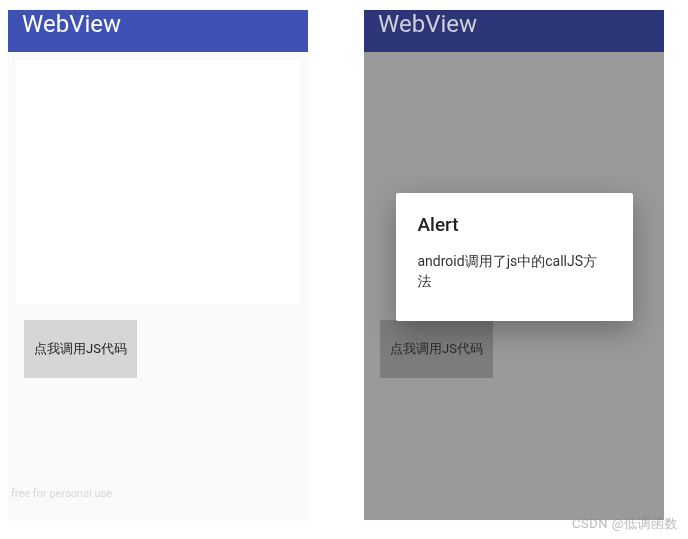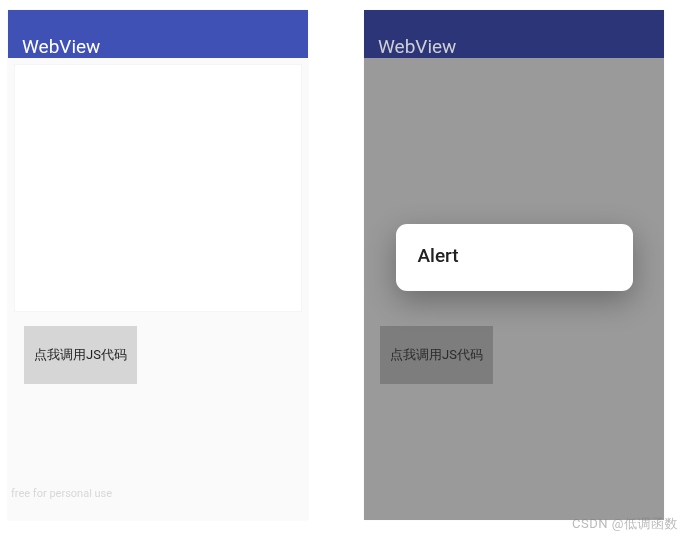--- a/index.html
+++ b/index.html
@@ -26,25 +26,25 @@
       background: #fafafa;
       position: relative;
       box-shadow: 0 0 1px rgba(0,0,0,0.1);
     }
     .phone.dimmed {
       background: #9a9a9a;
     }
     .appbar {
       background: #3f51b5;
       color: #fff;
-      height: 48px;
+      height: 42px;
       display: flex;
-      align-items: flex-end;
+      align-items: flex-start;
       padding: 0 14px;
-      font-size: 19px;
+      font-size: 24px;
       font-weight: 400;
     }
     .appbar.dimmed {
       background: #2b3577;
       color: #cfcfd6;
     }
     .content {
       padding: 6px;
     }
     .webview-area {
@@ -81,21 +81,21 @@
       right: 0;
       bottom: 0;
       display: flex;
       align-items: center;
       justify-content: center;
       pointer-events: none;
     }
     .dialog {
       background: #fff;
       width: 237px;
-      border-radius: 11px;
+      border-radius: 2px;
       box-shadow: 0 10px 30px rgba(0,0,0,0.3);
       padding: 20px 22px 8px 22px;
       pointer-events: auto;
       position: relative;
       top: -8px;
     }
     .dialog-title {
       font-size: 19px;
       color: #222;
       font-weight: 500;
@@ -162,18 +162,19 @@
     </div>
     <div class="content">
       <div class="webview-area"></div>
       <div class="btn-row">
         <button class="android-btn">点我调用JS代码</button>
       </div>
     </div>
     <div class="dialog-overlay">
       <div class="dialog">
         <div class="dialog-title">Alert</div>
+        <div class="dialog-message">android调用了js中的callJS方法</div>
       </div>
     </div>
   </div>
 </div>
 
 <div class="watermark">CSDN @低调函数</div>
 
 </body></html>

